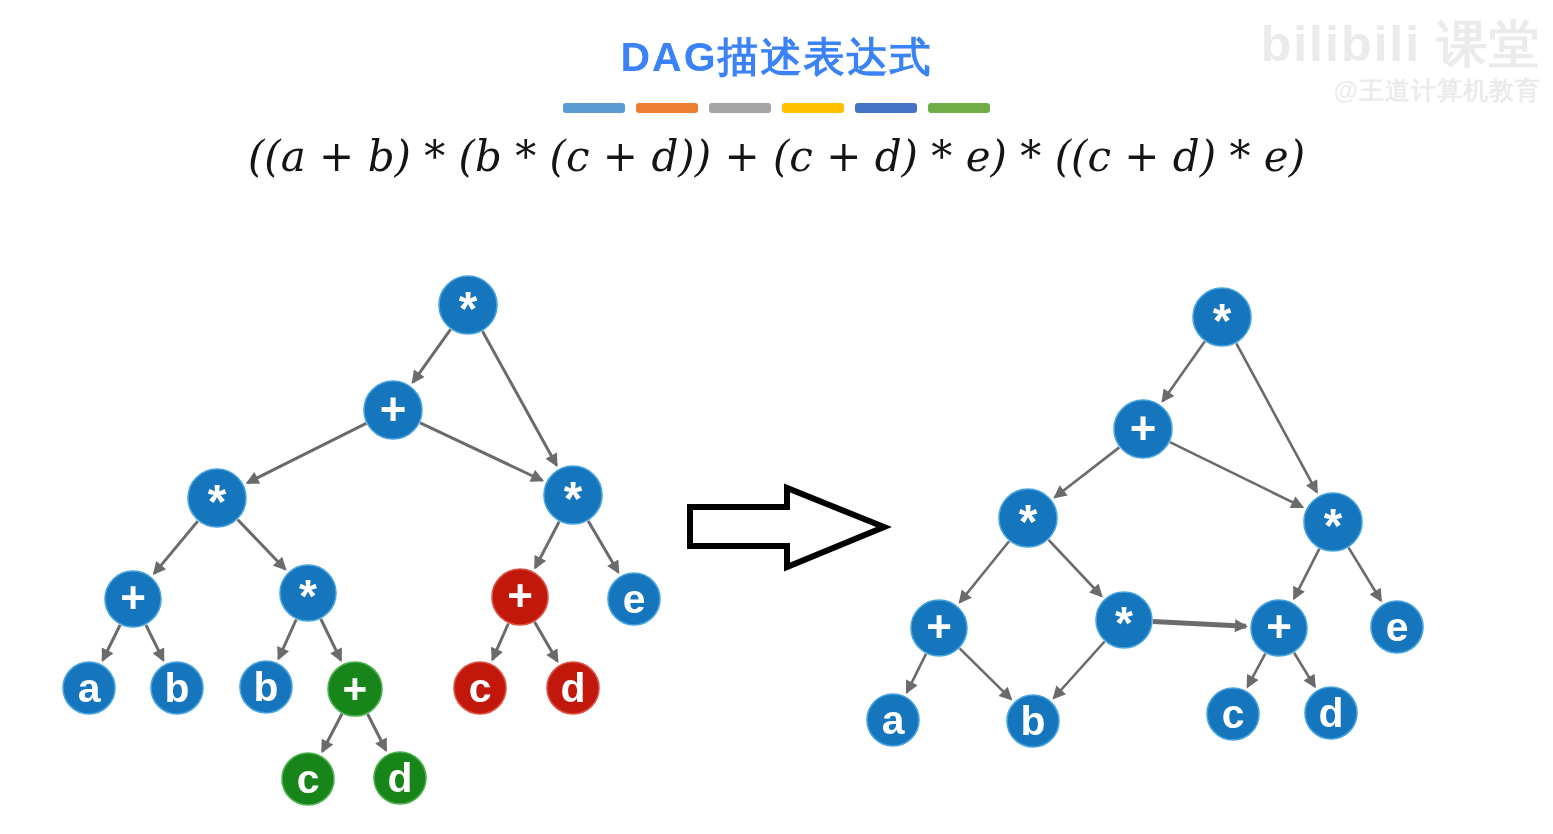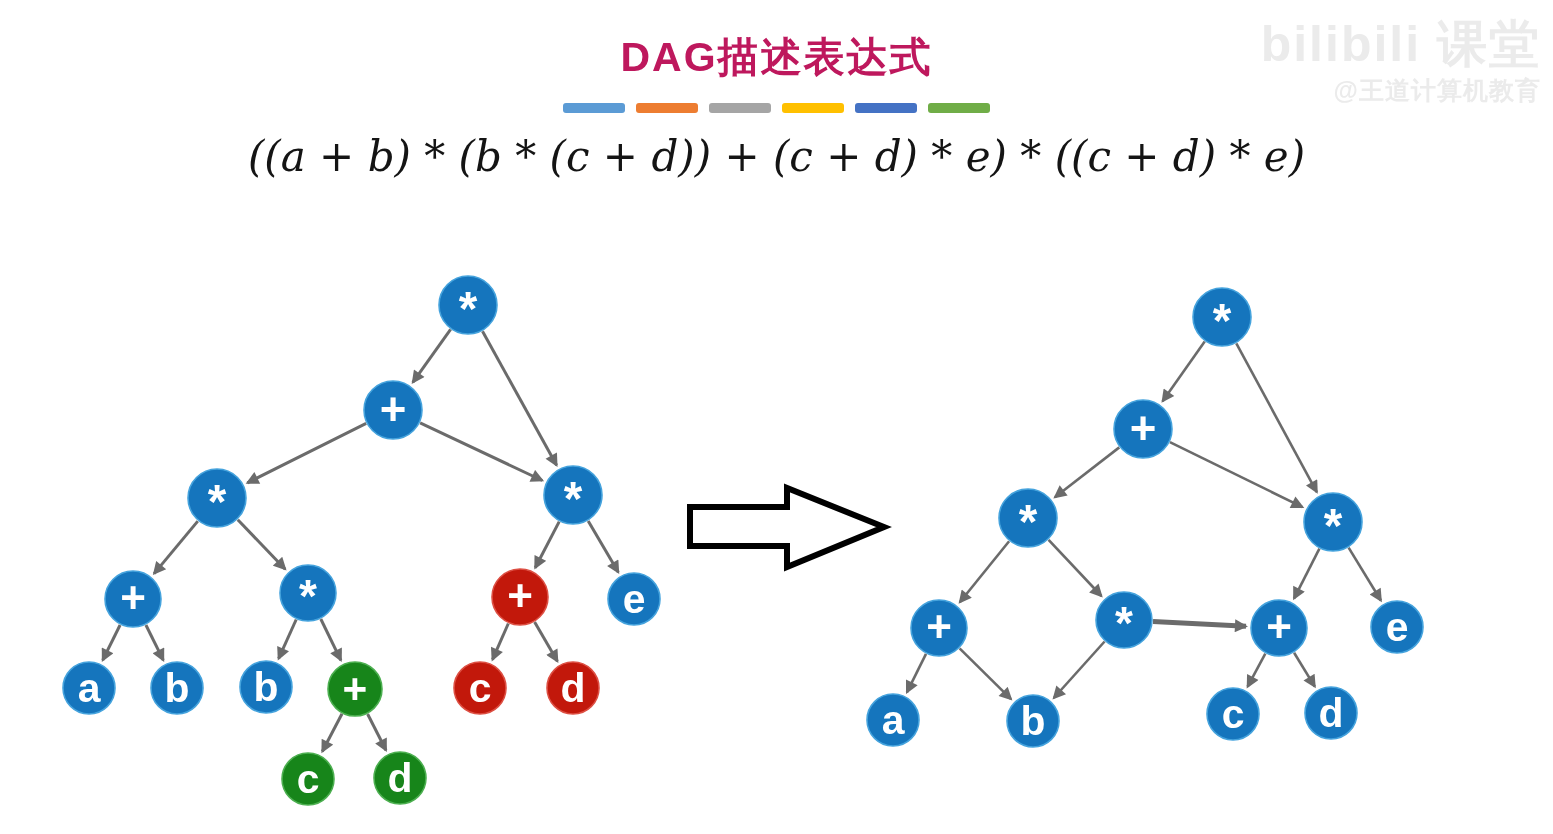--- a/index.html
+++ b/index.html
@@ -18,21 +18,21 @@
   .wm-main{font-size:50px;font-weight:700;line-height:1.15;letter-spacing:2px;}
   .wm-sub{font-size:25px;font-weight:700;margin-top:0px;letter-spacing:1px;}
   #diagram-svg{position:absolute;left:0;top:0;}
   .node-label{font-family:"Liberation Sans",sans-serif;font-weight:700;fill:#ffffff;}
 </style>
 </head>
 <body>
 
 <div class="page">
 
-  <div class="title" style="color: #be185d;">DAG描述表达式</div>
+  <div class="title" style="color: #3b82f6;">DAG描述表达式</div>
 
   <div class="bars"><span class="bar" style="background: rgb(91, 155, 213);"></span><span class="bar" style="background: rgb(237, 125, 49);"></span><span class="bar" style="background: rgb(165, 165, 165);"></span><span class="bar" style="background: rgb(255, 192, 0);"></span><span class="bar" style="background: rgb(68, 114, 196);"></span><span class="bar" style="background: rgb(112, 173, 71);"></span></div>
 
   <div class="expression" style="color: rgb(20, 20, 20);">((a + b) * (b * (c + d)) + (c + d) * e) * ((c + d) * e)</div>
 
   <div class="watermark" style="color: rgb(235, 235, 235);">
     <div class="wm-main">bilibili 课堂</div>
     <div class="wm-sub">@王道计算机教育</div>
   </div>
 

